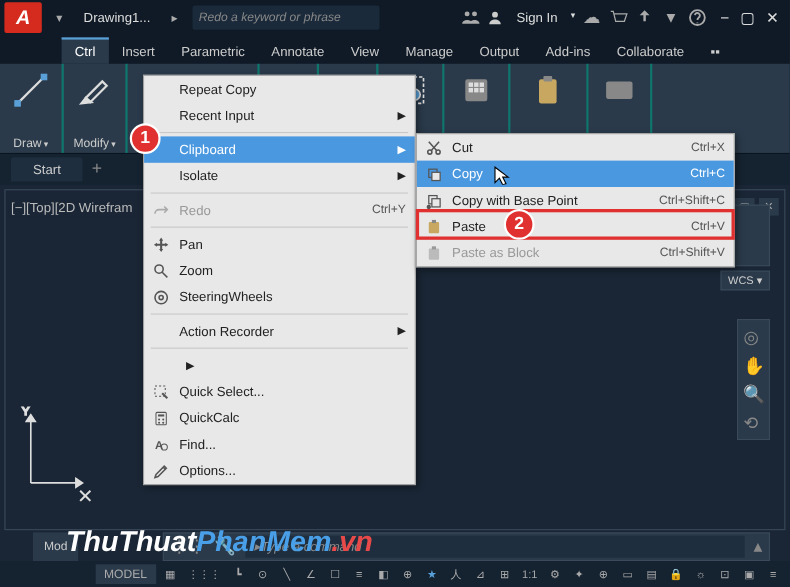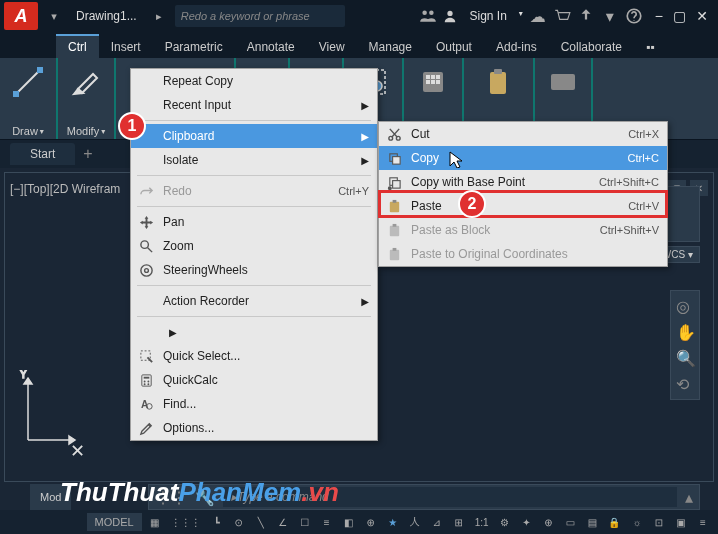--- a/index.html
+++ b/index.html
@@ -438,29 +438,20 @@
     </div>
     <div class="ctx-row disabled">
       <span class="ctx-ico">
         <svg viewBox="0 0 16 16" fill="#bbb">
           <rect x="3" y="3" width="10" height="11" rx="1"></rect>
           <rect x="6" y="1" width="4" height="3" fill="#999"></rect>
         </svg>
       </span>
       <span class="ctx-label">Paste as Block</span>
       <span class="ctx-short">Ctrl+Shift+V</span>
-    </div>
-    <div class="ctx-row disabled">
-      <span class="ctx-ico">
-        <svg viewBox="0 0 16 16" fill="#bbb">
-          <rect x="3" y="3" width="10" height="11" rx="1"></rect>
-          <rect x="6" y="1" width="4" height="3" fill="#999"></rect>
-        </svg>
-      </span>
-      <span class="ctx-label">Paste to Original Coordinates</span>
     </div>
   </div>
 
 <div class="badge b1">1</div>
 <div class="badge b2">2</div>
 <div class="redbox rb1"></div>
 
 <svg class="cursor" width="18" height="18">
     <path d="M2 2l0 14 4-4 3 6 3-1-3-6 5 0z" fill="#fff" stroke="#000" stroke-width="1"></path>
   </svg>

